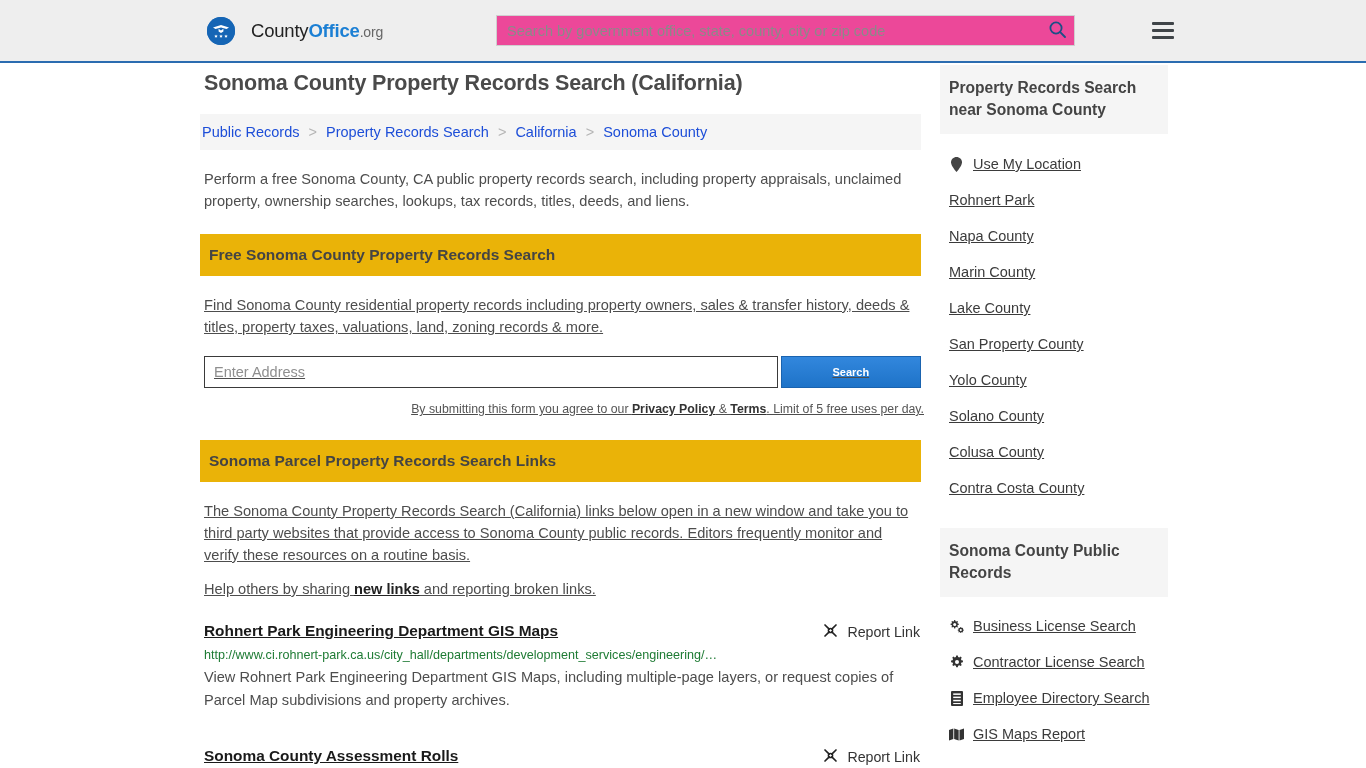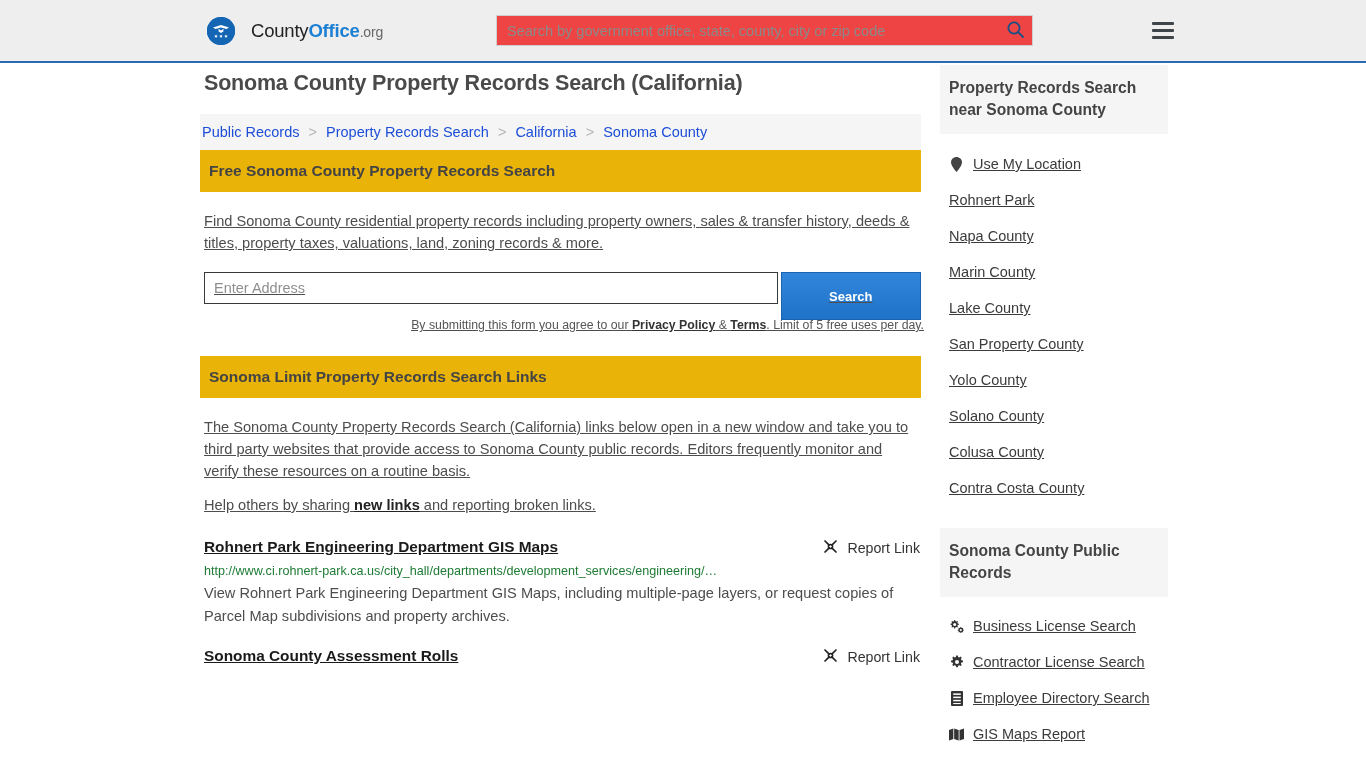--- a/index.html
+++ b/index.html
@@ -43,23 +43,23 @@
     letter-spacing: -0.2px;
     white-space: nowrap;
   }
   .logo-text .t1 { color: #222222; }
   .logo-text .t2 { color: #1b7fd4; font-weight: bold;}
   .logo-text .t3 { color: #666666; font-size: 14px; }
 
   .search-wrap {
     position: absolute;
     left: 496px;
-    width: 537px;
+    width: 579px;
     height: 31px;
-    background: #ef4444;
+    background: #ec4899;
     border: 1px solid #cfcfcf;
     display: flex;
     align-items: flex-start;
   }
   .search-wrap input {
     flex: 1 1 auto;
     border: none;
     outline: none;
     height: 29px;
     padding: 0 10px;
@@ -165,26 +165,26 @@
     border: 1px solid #3a3a3a;
     padding: 0 9px;
     font-size: 14.5px;
     color: #333;
     outline: none;
     font-family: "Liberation Sans", sans-serif;
   }
   .addr-form input[type=text]::placeholder { color: #8f8f8f; }
   .btn-search {
     width: 141px;
-    height: 48px;
+    height: 32px;
     margin-left: 3px;
     border: 1px solid #1a63af;
     background: linear-gradient(to bottom, #3287dd 0%, #1e73c8 100%);
     color: #ffffff;
-    font-size: 13px;
+    font-size: 11px;
     font-weight: bold;
     cursor: pointer;
     font-family: "Liberation Sans", sans-serif;
   }
   .disclaimer {
     text-align: right;
     font-size: 12.3px;
     color: #555;
     margin-top: 10px;
     width: 720px;
@@ -300,37 +300,38 @@
     <div class="breadcrumb">
       <a href="#">Public Records</a>
       <span class="sep">&gt;</span>
       <a href="#">Property Records Search</a>
       <span class="sep">&gt;</span>
       <a href="#">California</a>
       <span class="sep">&gt;</span>
       <a href="#">Sonoma County</a>
     </div>
 
+    <p class="lead">Perform a free Sonoma County, CA public property records search, including property appraisals, unclaimed property, ownership searches, lookups, tax records, titles, deeds, and liens.</p>
 
     <div class="section-head">Free Sonoma County Property Records Search</div>
 
     <div class="section-body">
       <p>Find Sonoma County residential property records including property owners, sales &amp; transfer history, deeds &amp; titles, property taxes, valuations, land, zoning records &amp; more.</p>
 
       <div class="addr-form">
         <input type="text" placeholder="Enter Address" style="">
         <button class="btn-search">Search</button>
       </div>
 
       <div class="disclaimer">
         <span>By submitting this form you agree to our </span><a href="#">Privacy Policy</a><span> &amp; </span><a href="#">Terms</a><span>. Limit of 5 free uses per day.</span>
       </div>
     </div>
 
-    <div class="section-head" style="margin-top:20px;">Sonoma Limit Property Records Search Links</div>
+    <div class="section-head" style="margin-top:20px;">Sonoma Parcel Property Records Search Links</div>
 
     <div class="section-body">
       <p>The Sonoma County Property Records Search (California) links below open in a new window and take you to third party websites that provide access to Sonoma County public records. Editors frequently monitor and verify these resources on a routine basis.</p>
       <p><span>Help others by sharing </span><a href="#">new links</a><span> and reporting broken links.</span></p>
     </div>
 
     <div class="result">
       <div class="result-head">
         <a class="result-title" href="#">Rohnert Park Engineering Department GIS Maps</a>
         <span class="report-link">
@@ -341,21 +342,21 @@
               <path d="M6.4 8.5 a2.1 2.1 0 0 1 4.2 0 a2.1 2.1 0 0 1 -4.2 0" stroke="#222" stroke-width="1.5" fill="none"></path>
             </svg>
           </span>
           <span>Report Link</span>
         </span>
       </div>
       <div class="result-url">http://www.ci.rohnert-park.ca.us/city_hall/departments/development_services/engineering/…</div>
       <div class="result-desc">View Rohnert Park Engineering Department GIS Maps, including multiple-page layers, or request copies of Parcel Map subdivisions and property archives.</div>
     </div>
 
-    <div class="result" style="margin-top:19px;">
+    <div class="result" style="margin-top:35px;">
       <div class="result-head">
         <a class="result-title" href="#">Sonoma County Assessment Rolls</a>
         <span class="report-link">
           <span>
             <svg width="17" height="17" viewBox="0 0 17 17" xmlns="http://www.w3.org/2000/svg">
               <path d="M3 3 L7.2 7.2 M9.8 9.8 L14 14" stroke="#222" stroke-width="1.7" stroke-linecap="round" fill="none"></path>
               <path d="M14 3 L9.8 7.2 M7.2 9.8 L3 14" stroke="#222" stroke-width="1.7" stroke-linecap="round" fill="none"></path>
               <path d="M6.4 8.5 a2.1 2.1 0 0 1 4.2 0 a2.1 2.1 0 0 1 -4.2 0" stroke="#222" stroke-width="1.5" fill="none"></path>
             </svg>
           </span>

